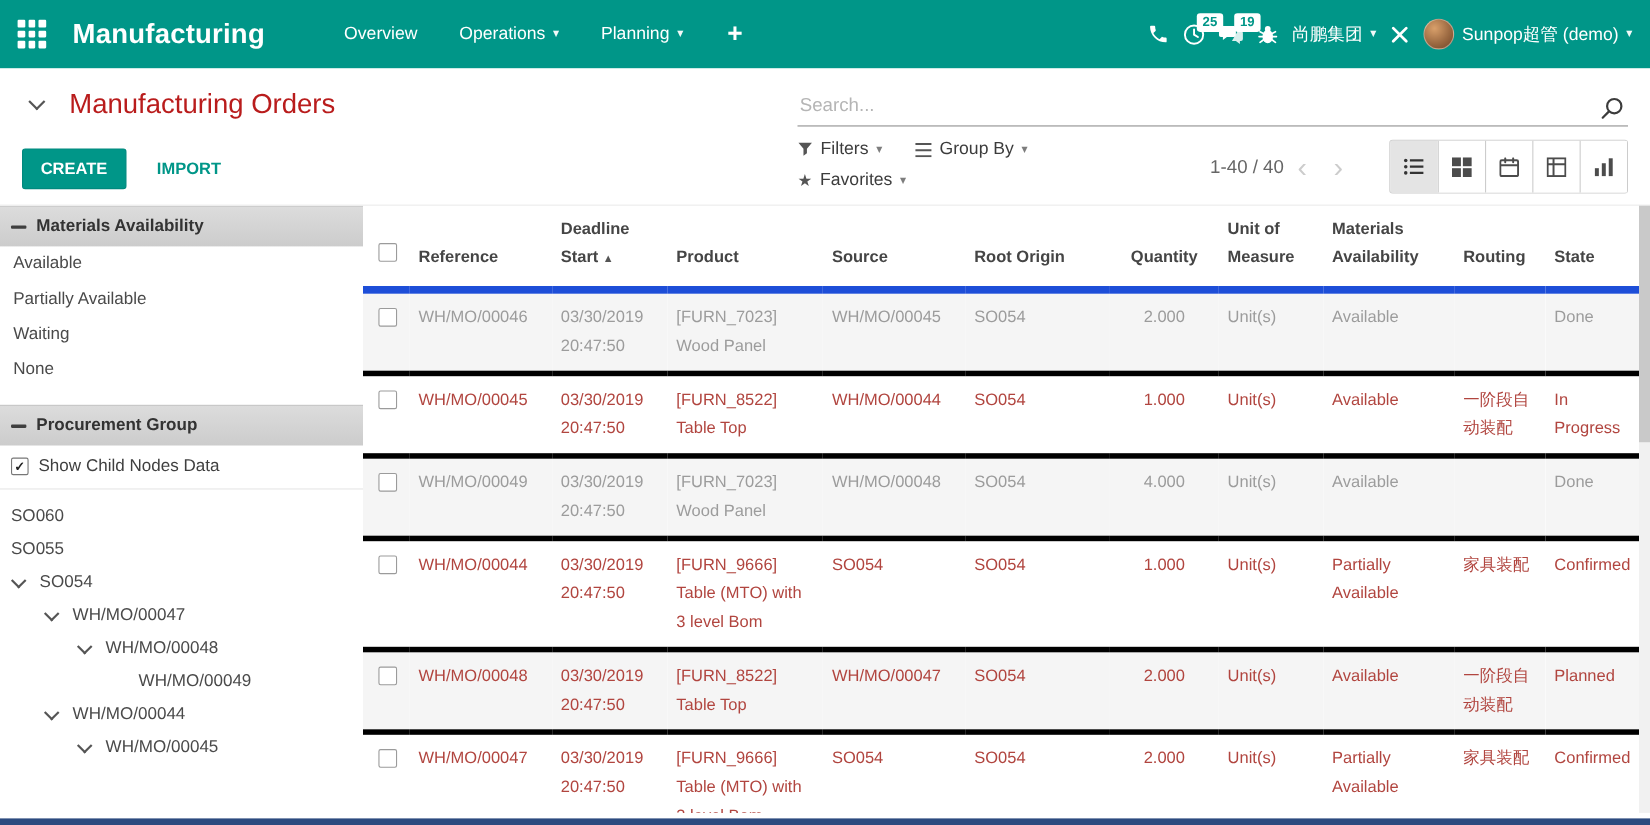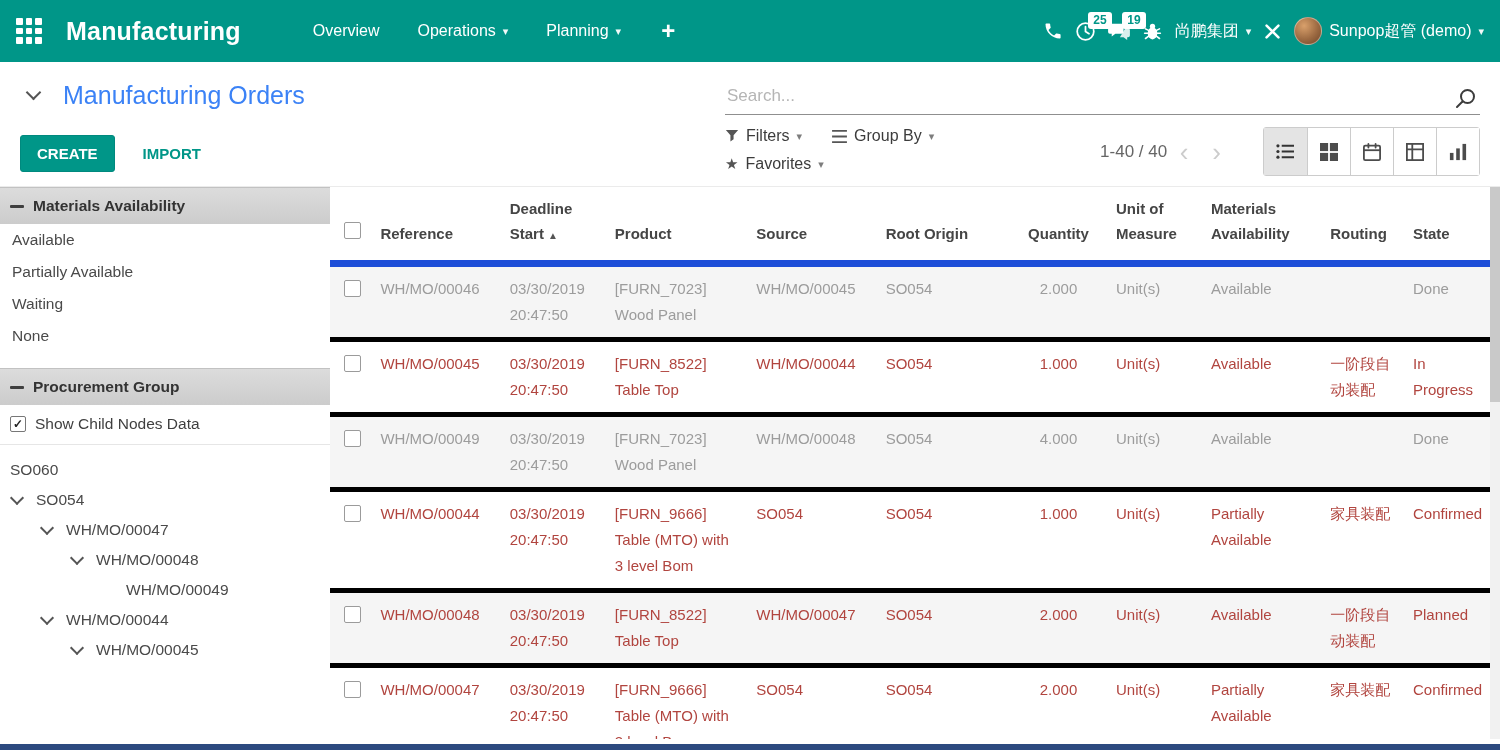--- a/index.html
+++ b/index.html
@@ -25,21 +25,21 @@
   .avatar { width:28px; height:28px; border-radius:50%;
     background:radial-gradient(circle at 35% 30%, #d9a06b 0%, #9c6a42 55%, #6e4426 100%);
     border:1px solid rgba(255,255,255,.4); }
 
   
   .control-panel { display:grid; grid-template-columns:1fr 755px; padding:14px 20px 10px;
     border-bottom:1px solid #ebebeb; }
   .breadcrumb-row { display:flex; align-items:center; }
   .bc-chevron { width:11px; height:11px; border-right:2px solid #555; border-bottom:2px solid #555;
     transform:rotate(45deg); margin:-6px 4px 0 8px; cursor:pointer; }
-  .page-title { font-size:25px; color:#3b82f6; margin-left:20px; }
+  .page-title { font-size:25px; color:#b91c1c; margin-left:20px; }
   .search-wrap { position:relative; margin-top:4px; }
   .search-input { width:100%; border:none; border-bottom:1px solid #8f8f8f; font-size:17px;
     padding:6px 34px 8px 2px; outline:none; color:#444;
     font-family:"Liberation Sans", sans-serif; }
   .search-input::placeholder { color:#b5b5b5; }
   .search-icon { position:absolute; right:2px; top:6px; cursor:pointer; }
   .buttons-row { margin-top:16px; display:flex; align-items:center; }
   .btn-create { background:#009688; color:#fff; font-weight:bold; font-size:15px;
     border:1px solid #00897e; padding:9px 16px; border-radius:3px; cursor:pointer;
     font-family:"Liberation Sans", sans-serif; }
@@ -307,20 +307,24 @@
     <div class="checkbox-row">
       <span class="cb">✓</span>
       <span>Show Child Nodes Data</span>
     </div>
     <div>
         <div class="tree-item" style="padding-left: 10px;">
 
     <span>SO060</span>
   </div>
         <div class="tree-item" style="padding-left: 10px;">
+
+    <span>SO055</span>
+  </div>
+        <div class="tree-item" style="padding-left: 10px;">
     <span class="tree-chevron"></span>
     <span>SO054</span>
   </div>
         <div class="tree-item" style="padding-left: 40px;">
     <span class="tree-chevron"></span>
     <span>WH/MO/00047</span>
   </div>
         <div class="tree-item" style="padding-left: 70px;">
     <span class="tree-chevron"></span>
     <span>WH/MO/00048</span>

